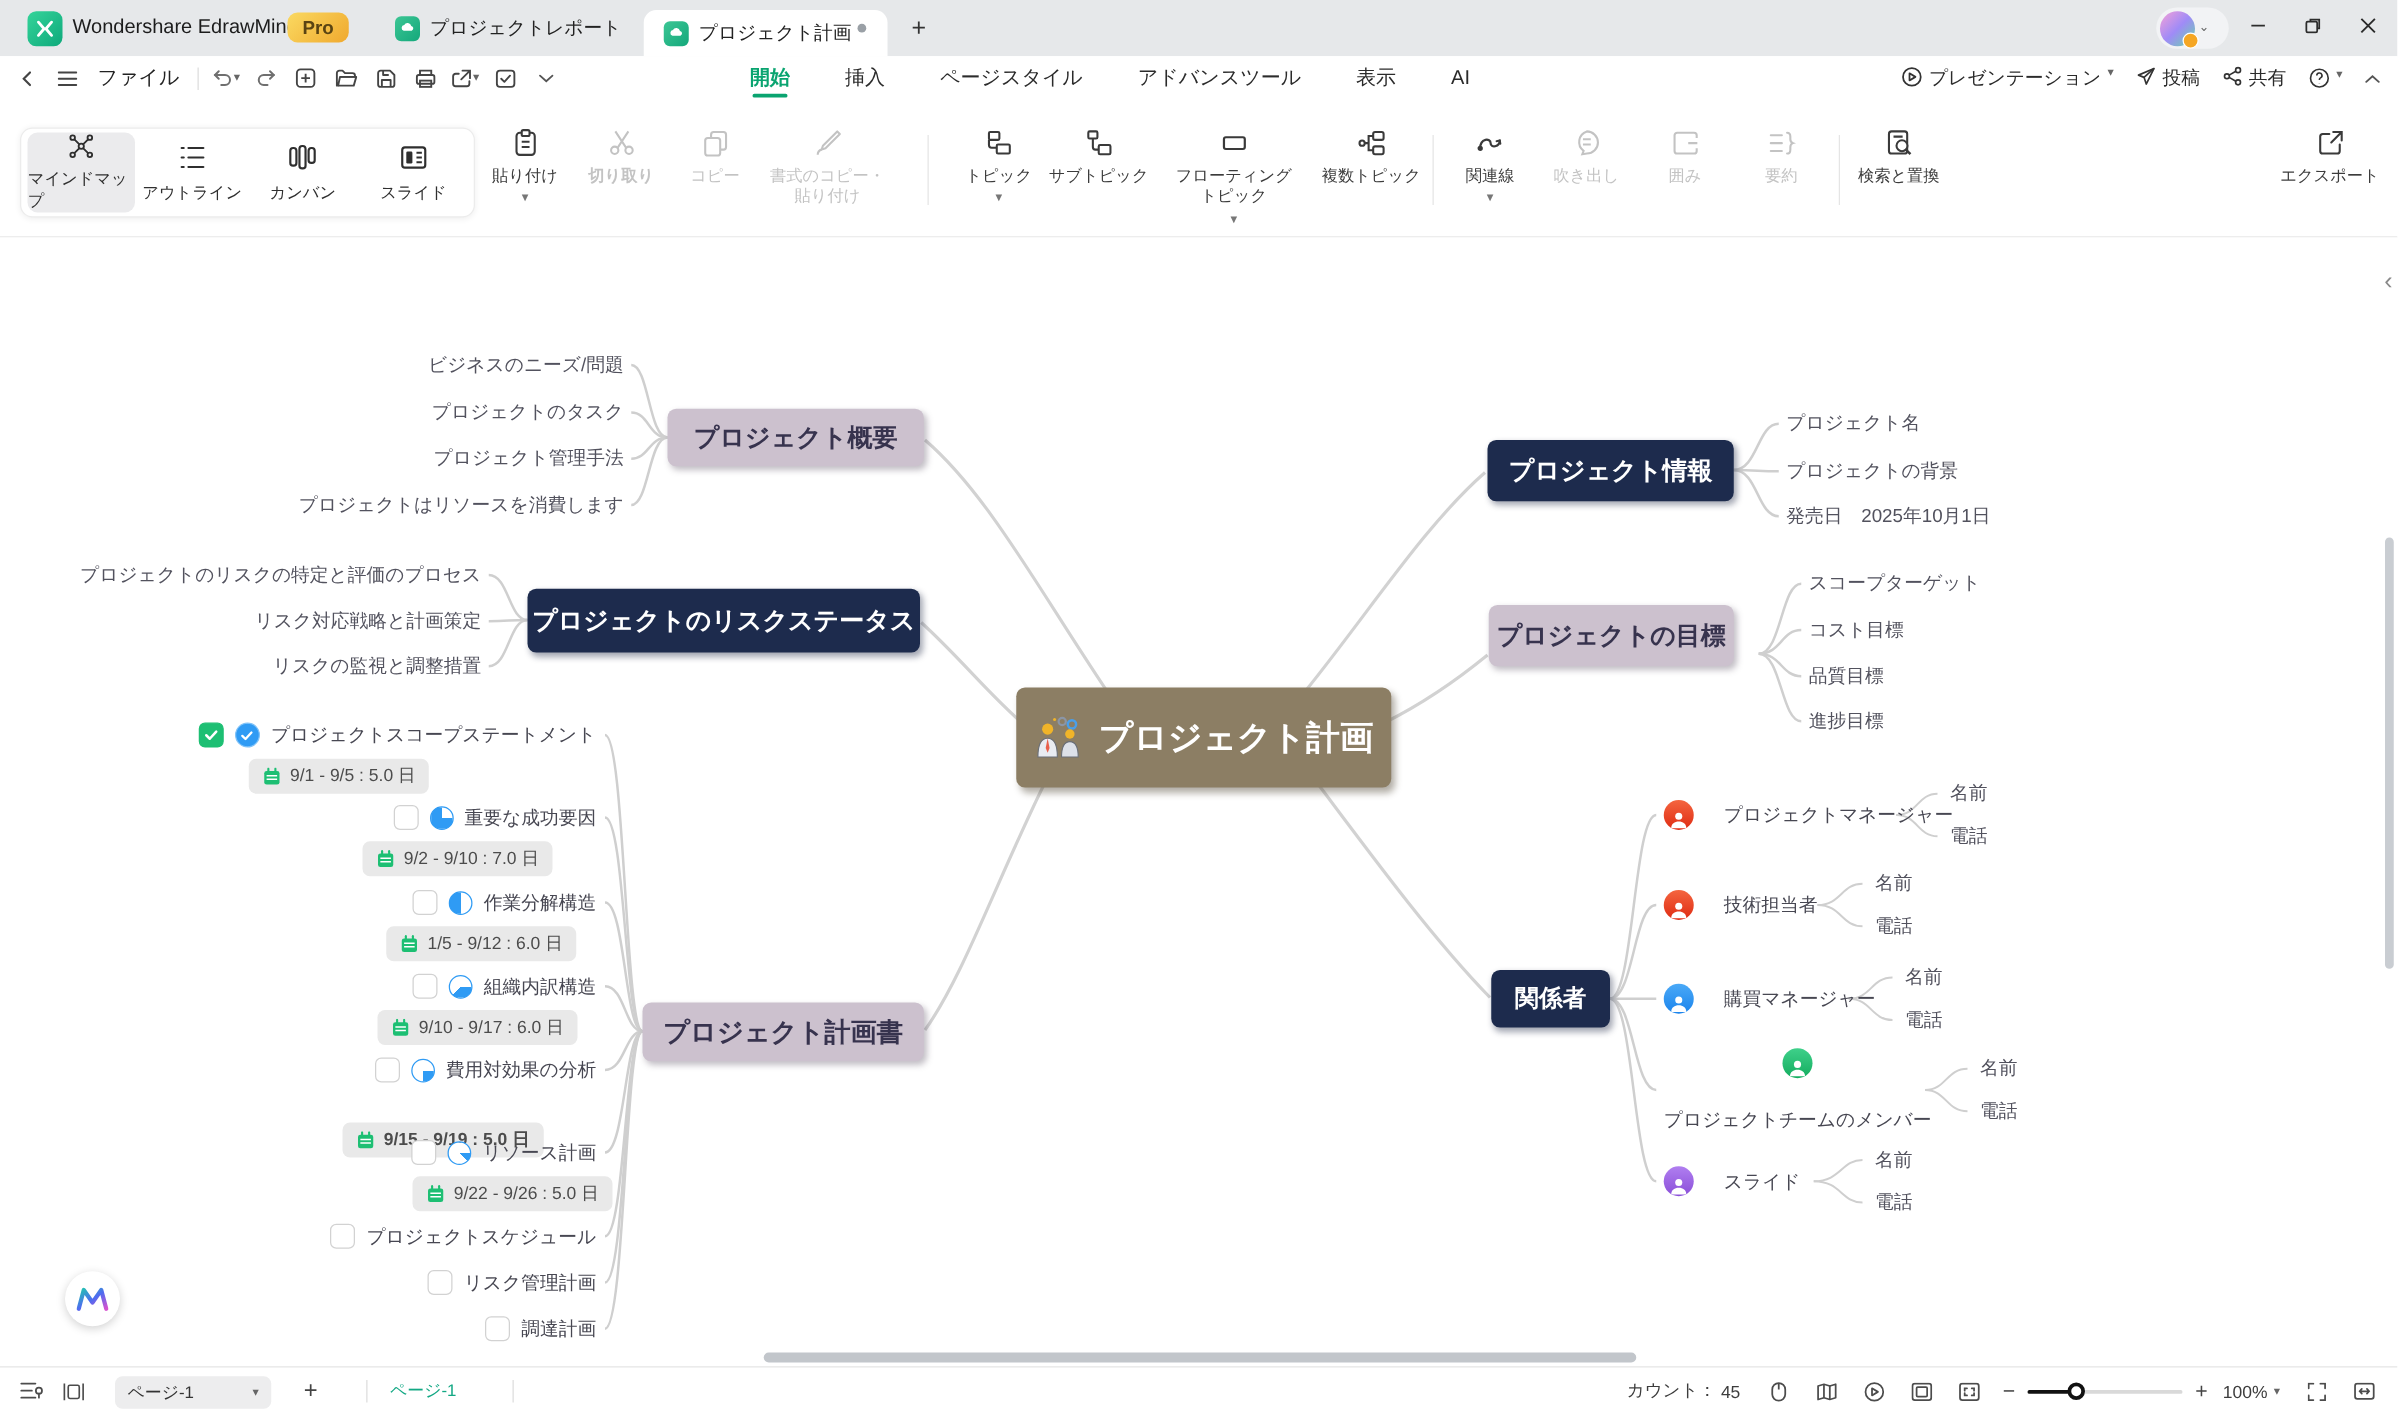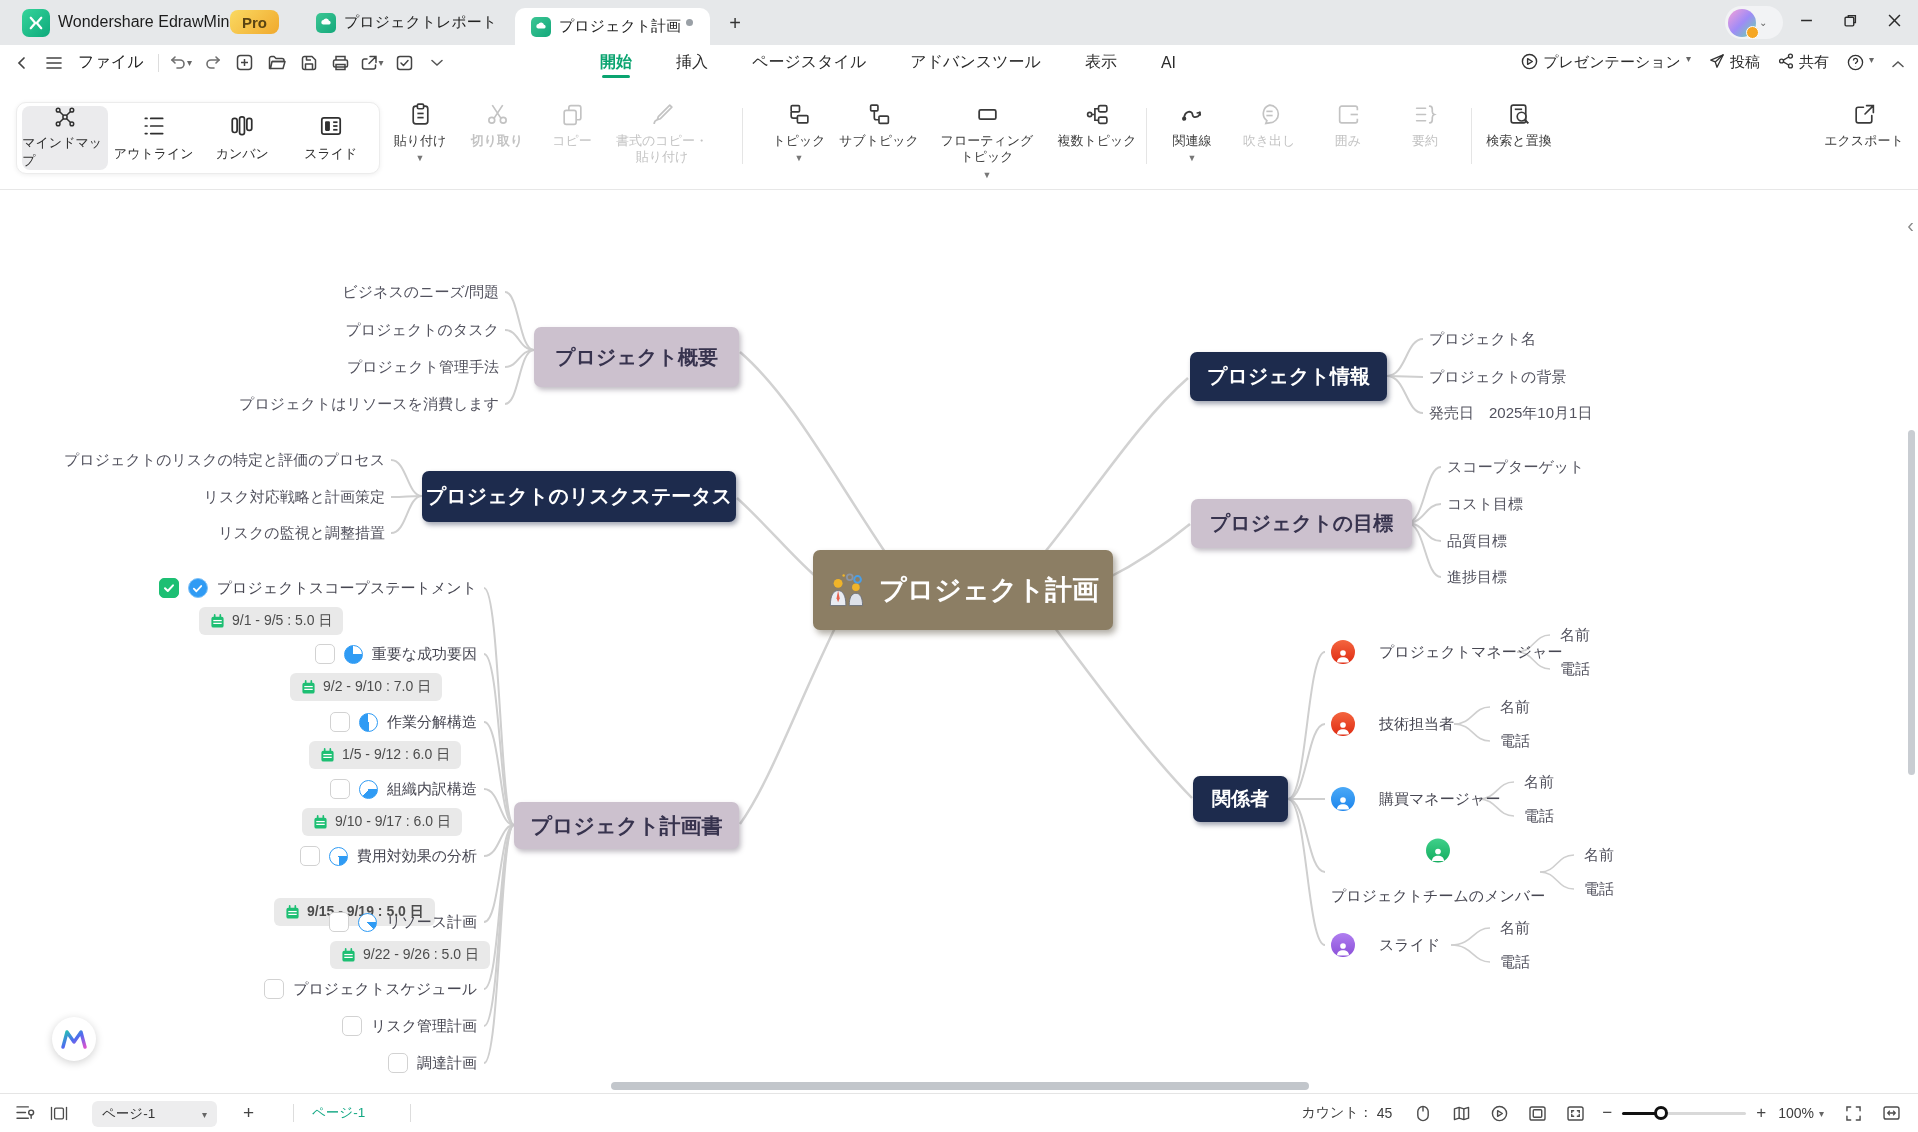--- a/index.html
+++ b/index.html
@@ -512,21 +512,21 @@
       <path class="c" d="M1574,665 C1557,665 1557,682 1540,682"></path>
       <path class="c" d="M1574,699 C1557,699 1557,682 1540,682"></path>
       <path class="c" d="M1490,738 C1473,738 1473,755 1451,755"></path>
       <path class="c" d="M1490,772 C1473,772 1473,755 1451,755"></path>
     </svg>
 
     <div class="leaf" style="right:1419px;top:102px;">ビジネスのニーズ/問題</div>
     <div class="leaf" style="right:1419px;top:140px;">プロジェクトのタスク</div>
     <div class="leaf" style="right:1419px;top:177px;">プロジェクト管理手法</div>
     <div class="leaf" style="right:1419px;top:214px;">プロジェクトはリソースを消費します</div>
-    <div class="node mauve" style="left:534px;top:137px;width:205px;height:60px;font-size:20px;">プロジェクト概要</div>
+    <div class="node mauve" style="left:534px;top:137px;width:205px;height:46px;font-size:20px;">プロジェクト概要</div>
 
     <div class="leaf" style="right:1533px;top:270px;">プロジェクトのリスクの特定と評価のプロセス</div>
     <div class="leaf" style="right:1533px;top:307px;">リスク対応戦略と計画策定</div>
     <div class="leaf" style="right:1533px;top:343px;">リスクの監視と調整措置</div>
     <div class="node navy" style="left:422px;top:281px;width:314px;height:51px;font-size:20px;">プロジェクトのリスクステータス</div>
 
     <div class="node mauve" style="left:514px;top:612px;width:225px;height:47px;font-size:21px;">プロジェクト計画書</div>
 
     <div class="task-row" style="right:1441px;top:398px;">
       <span class="cb checked">
@@ -657,21 +657,21 @@
         <path d="M20 30 C20 22.5 22.3 19 26 19 C29.7 19 32 22.5 32 30 Z" fill="#dde1e9" stroke="#6a6f78" stroke-width="0.8"></path>
       </svg>
       <span>プロジェクト計画</span>
     </div>
 
     <div class="node navy" style="left:1190px;top:162px;width:197px;height:49px;font-size:20px;">プロジェクト情報</div>
     <div class="leaf" style="left:1429px;top:149px;">プロジェクト名</div>
     <div class="leaf" style="left:1429px;top:187px;">プロジェクトの背景</div>
     <div class="leaf" style="left:1429px;top:223px;">発売日　2025年10月1日</div>
 
-    <div class="node mauve" style="left:1191px;top:309px;width:221px;height:49px;font-size:20px;">プロジェクトの目標</div>
+    <div class="node mauve" style="left:1191px;top:294px;width:196px;height:49px;font-size:20px;">プロジェクトの目標</div>
     <div class="leaf" style="left:1447px;top:277px;">スコープターゲット</div>
     <div class="leaf" style="left:1447px;top:314px;">コスト目標</div>
     <div class="leaf" style="left:1447px;top:351px;">品質目標</div>
     <div class="leaf" style="left:1447px;top:387px;">進捗目標</div>
 
     <div class="node navy" style="left:1193px;top:586px;width:95px;height:46px;font-size:19px;">関係者</div>
 
     <div class="person" style="left:1331px;top:462px;">
       <span class="pavatar" style="background:linear-gradient(180deg,#f4653f,#df2b12);">
         <svg width="18" height="17" viewBox="0 0 24 24">

